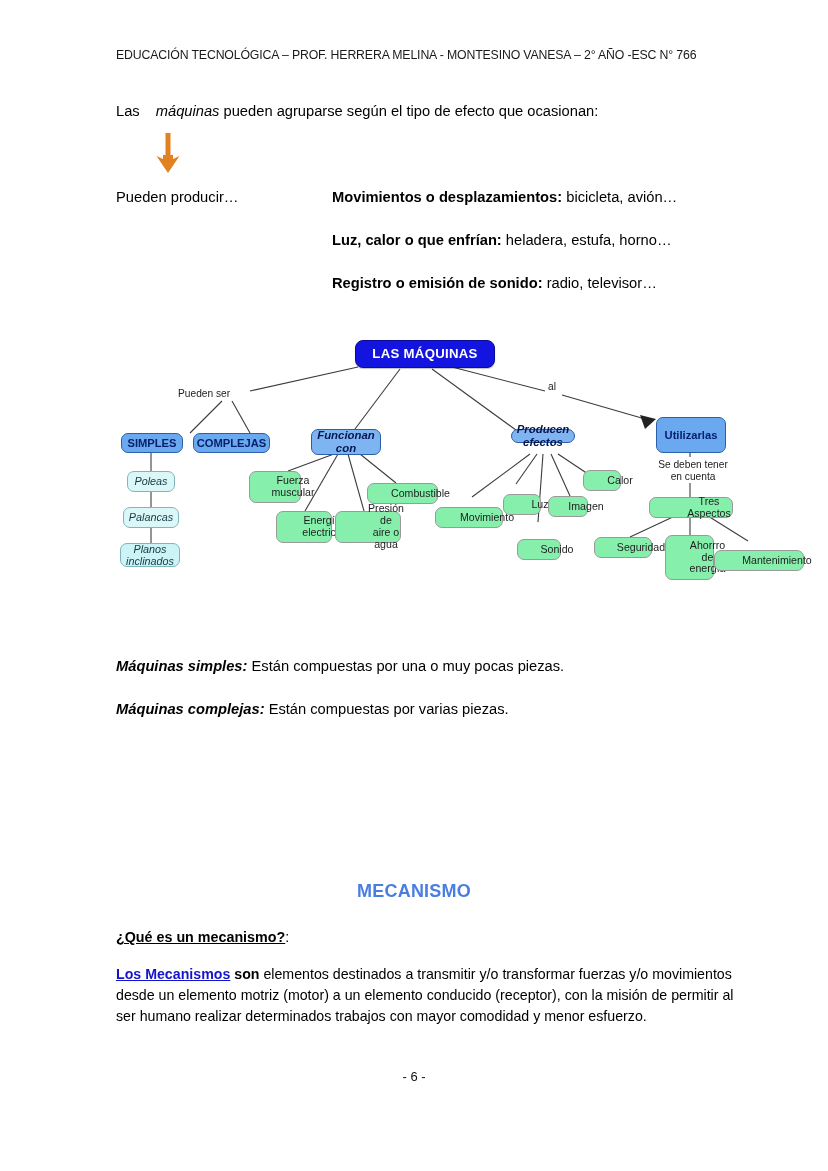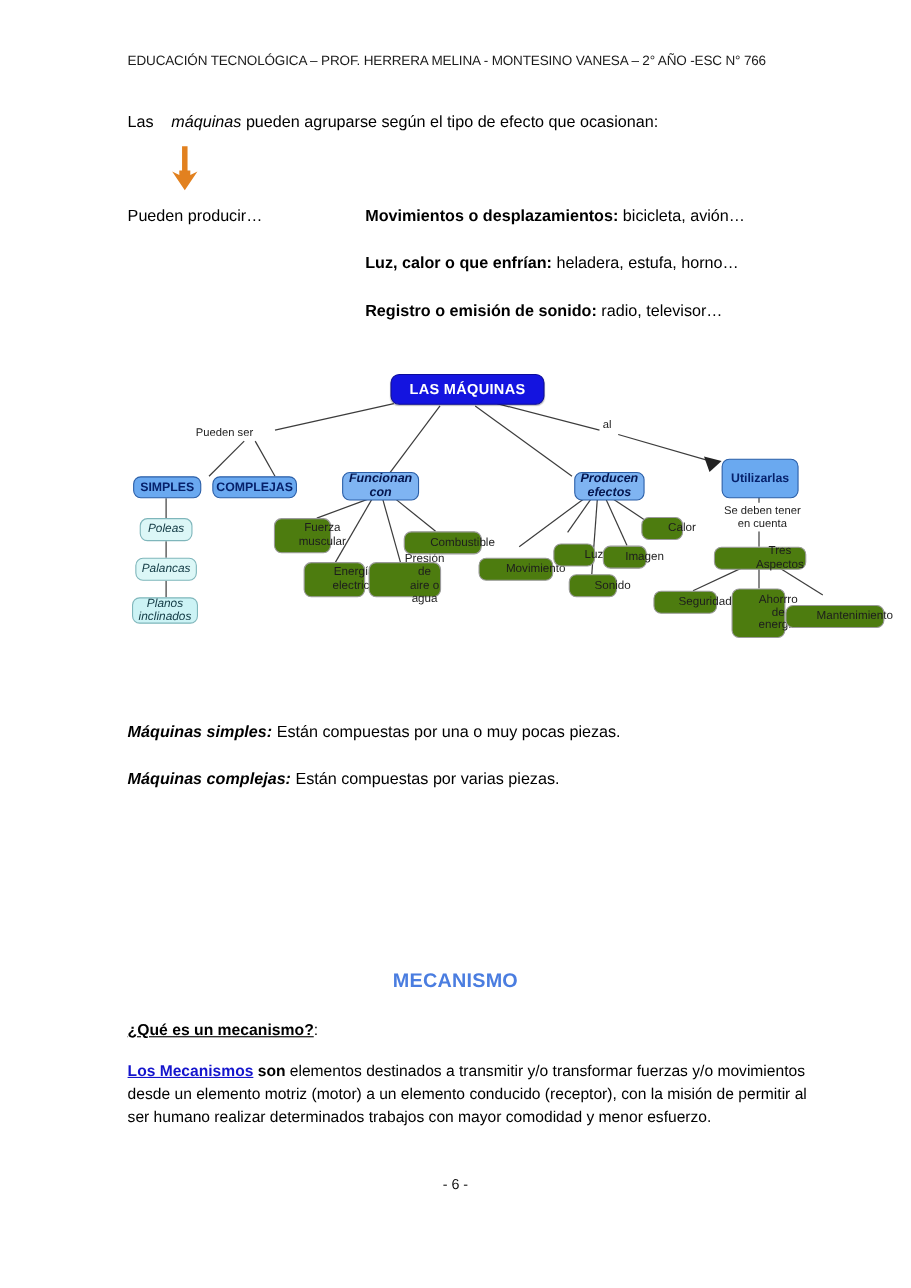--- a/index.html
+++ b/index.html
@@ -129,21 +129,21 @@
   }
   .n-cyan-strong {
     background: #ccf3f5;
     border: 1.3px solid #7fb6bb;
     color: #123a44;
     font-style: italic;
     font-size: 10.8px;
   }
   
   .n-gray {
-    background: #4d7c0f;
+    background: #86efac;
     border: 1.2px solid #9a9a9a;
     color: #1d1d1d;
     font-size: 10.6px;
     padding-left: 36px;
   }
 
   .map-label {
     position: absolute;
     font-size: 10.2px;
     color: #222;
@@ -297,24 +297,24 @@
     <div class="node n-cyan" style="left:127px; top:146px; width:48px; height:21px;">Poleas</div>
     <div class="node n-cyan" style="left:123px; top:182px; width:56px; height:21px;">Palancas</div>
     <div class="node n-cyan-strong" style="left:120px; top:218px; width:60px; height:24px;">Planos<br>inclinados</div>
 
     <div class="node n-blue-i" style="left:311px; top:104px; width:70px; height:26px;">Funcionan<br>con</div>
     <div class="node n-gray" style="left:249px; top:146px; width:52px; height:32px;">Fuerza<br>muscular</div>
     <div class="node n-gray" style="left:276px; top:186px; width:56px; height:32px;">Energía<br>electrica</div>
     <div class="node n-gray" style="left:335px; top:186px; width:66px; height:32px;">Presión de<br>aire o agua</div>
     <div class="node n-gray" style="left:367px; top:158px; width:71px; height:21px;">Combustible</div>
 
-    <div class="node n-blue-i" style="left:511px; top:104px; width:64px; height:26px;margin-left:11px;">Producen<br>efectos</div>
+    <div class="node n-blue-i" style="left:511px; top:104px; width:64px; height:14px;">Producen<br>efectos</div>
     <div class="node n-gray" style="left:435px; top:182px; width:68px; height:21px;">Movimiento</div>
     <div class="node n-gray" style="left:503px; top:169px; width:30px; height:21px;">Luz</div>
-    <div class="node n-gray" style="left:517px; top:197px; width:44px; height:21px;">Sonido</div>
+    <div class="node n-gray" style="left:517px; top:214px; width:44px; height:21px;">Sonido</div>
     <div class="node n-gray" style="left:548px; top:171px; width:40px; height:21px;">Imagen</div>
     <div class="node n-gray" style="left:583px; top:145px; width:37px; height:21px;">Calor</div>
 
     <div class="node n-blue" style="left:656px; top:92px; width:70px; height:36px;">Utilizarlas</div>
     <div class="node n-gray" style="left:649px; top:172px; width:84px; height:21px;">Tres Aspectos</div>
     <div class="node n-gray" style="left:594px; top:212px; width:58px; height:21px;">Seguridad</div>
     <div class="node n-gray" style="left:665px; top:210px; width:49px; height:45px;">Ahorrro<br>de<br>energía</div>
     <div class="node n-gray" style="left:714px; top:225px; width:90px; height:21px;">Mantenimiento</div>
   </div>
 

